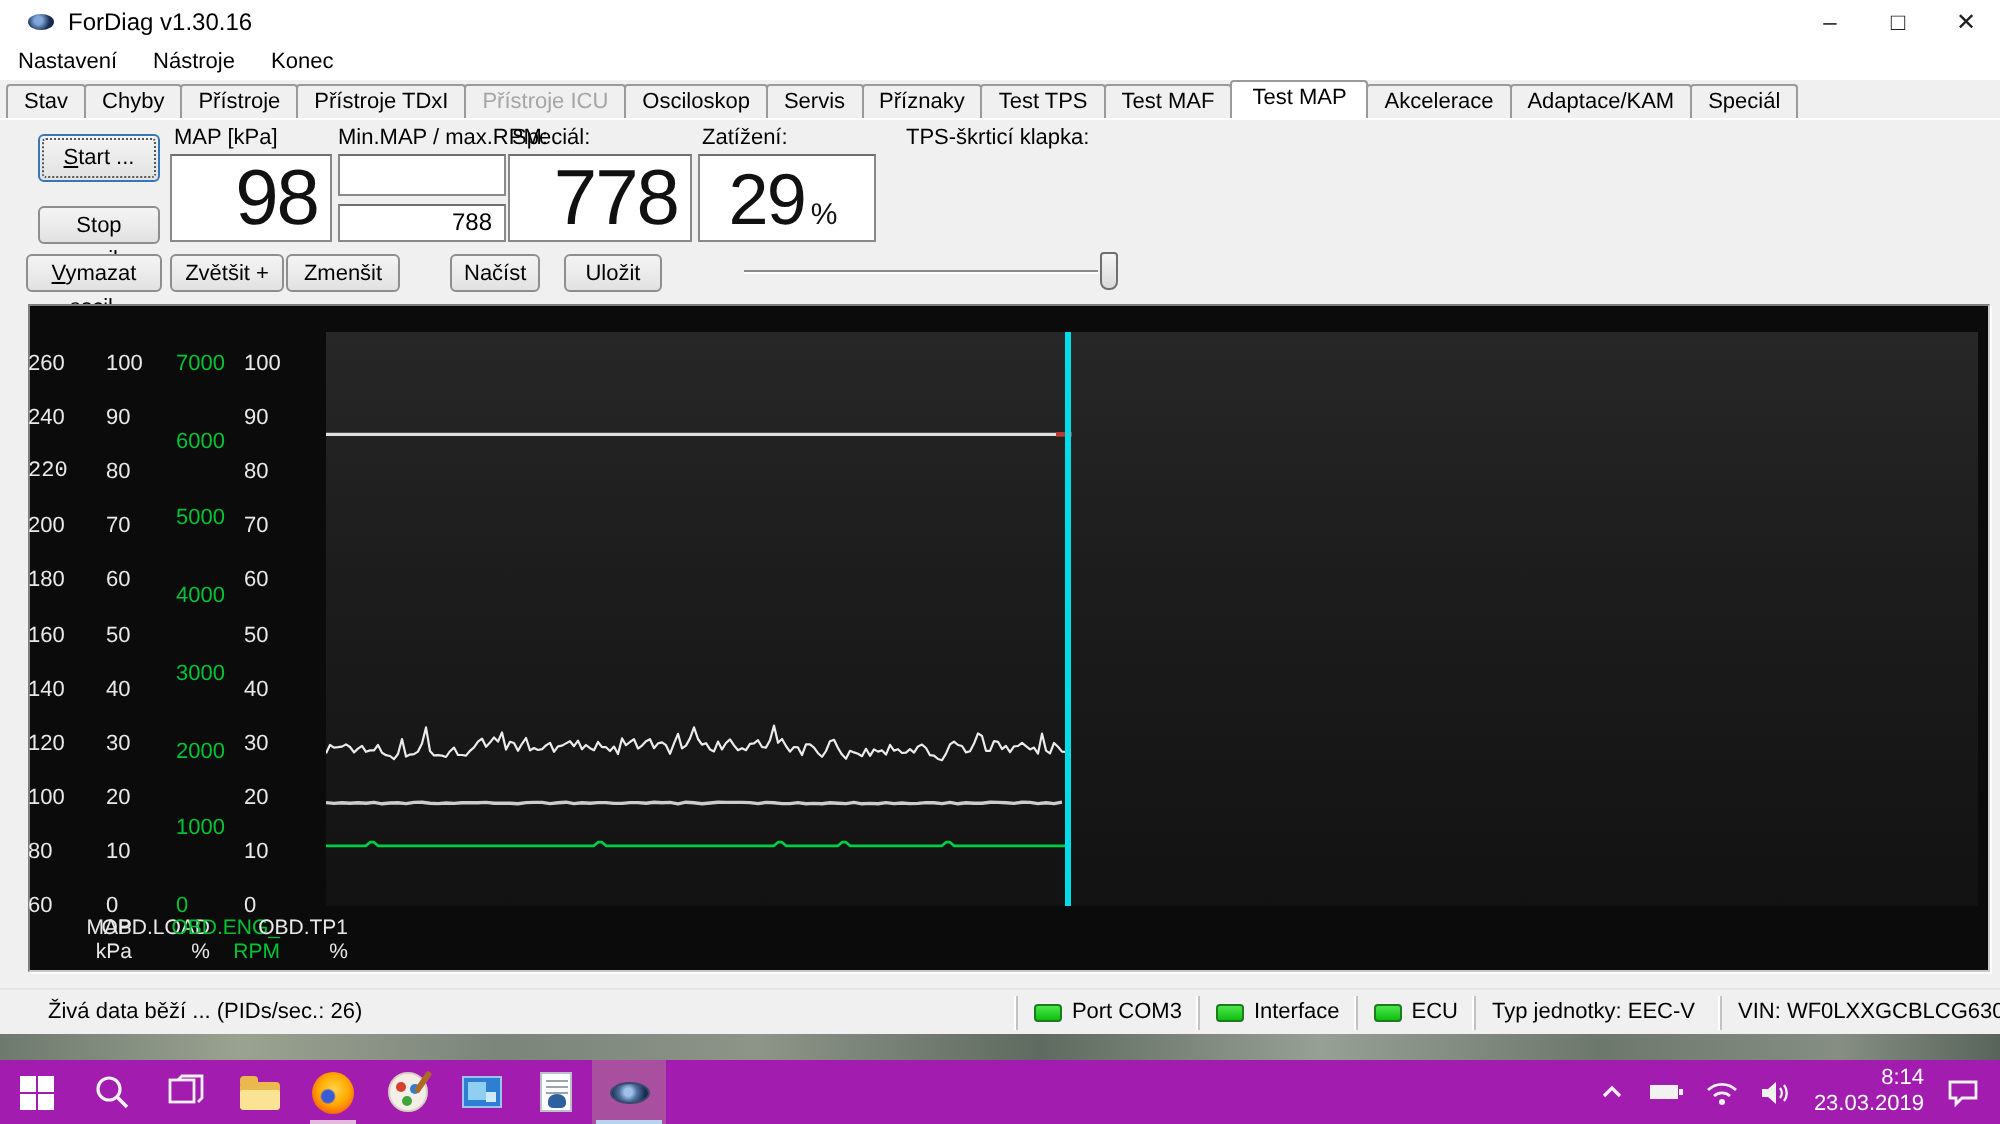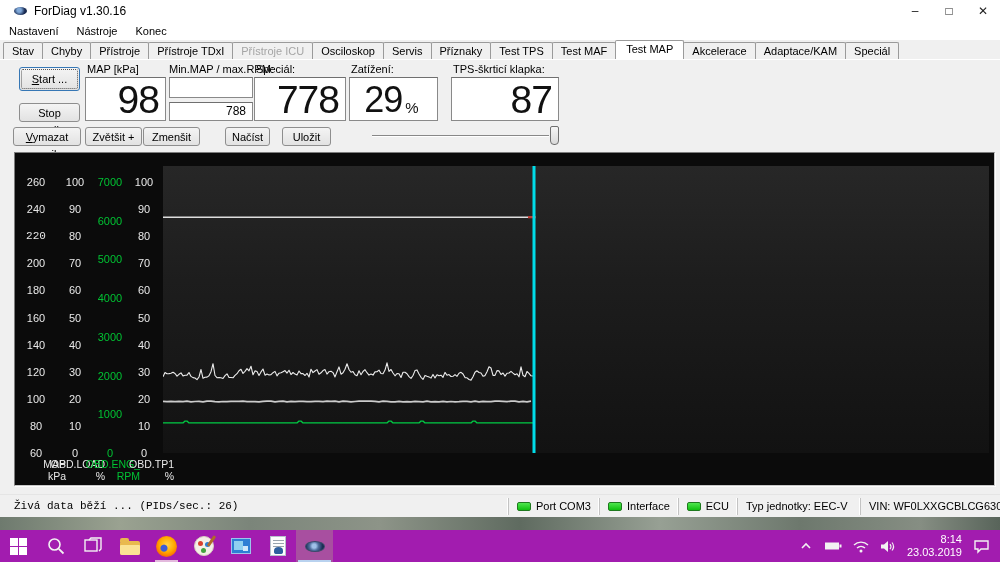--- a/index.html
+++ b/index.html
@@ -35,26 +35,26 @@
   .pct{font-size:15px;line-height:22px;margin-left:3px;color:#111;}
   .row2-btn{top:67px;height:19px;line-height:17px;}
   .slider{position:absolute;left:368px;top:63px;width:191px;height:26px;}
   .slider-track{position:absolute;left:4px;right:10px;top:12px;height:2px;background:#fff;border-top:1px solid #888;}
   .slider-thumb{position:absolute;right:0;top:3px;width:9px;height:19px;background:linear-gradient(#f5f5f5,#d9d9d9);border:1px solid #6f6f6f;border-radius:2px 2px 4px 4px;}
 
   
   .chart-panel{position:absolute;left:14px;top:152px;width:981px;height:334px;background:#0b0b0b;border:1px solid #7d7d7d;border-right-color:#c9c9c9;border-bottom-color:#c9c9c9;box-shadow:1px 1px 0 #fdfdfd;}
   .plot-area{position:absolute;left:148px;top:13px;width:826px;height:287px;background:linear-gradient(180deg,#272727,#1d1d1d 40%,#121212);}
   .plot-svg{position:absolute;left:0;top:0;}
-  .tick{position:absolute;width:44px;font-size:11px;text-align:center;line-height:12px;}
+  .tick{position:absolute;width:44px;font-size:11px;line-height:12px;}
   .axis-head{position:absolute;width:60px;font-size:10.5px;text-align:right;line-height:11px;white-space:nowrap;}
 
   
   .statusbar{position:absolute;left:0;top:494px;width:1000px;height:23px;background:#f0f0f0;border-top:1px solid #e5e5e5;display:flex;align-items:center;font-size:11px;color:#000;}
-  .sb-msg{padding-left:14px;font-family:Liberation Mono, monospace;}
+  .sb-msg{padding-left:24px;}
   .sb-spacer{flex:1;}
   .sb-sec{height:17px;display:flex;align-items:center;padding:0 8px;border-left:1px solid #c3c3c3;box-shadow:-1px 0 0 #fff;white-space:nowrap;}
   .led{width:14px;height:9px;background:linear-gradient(#4ee64e,#0fbf0f);border:1px solid #1e7a1e;border-radius:2px;margin-right:5px;}
   .sb-vin{width:140px;}
 
   
   .desktop-strip{position:absolute;left:0;top:517px;width:1000px;height:13px;
     background:linear-gradient(90deg,#6e7a6e,#9aa291 12%,#7b857a 25%,#8d9488 38%,#5f6b60 52%,#97a094 66%,#6d786d 80%,#868e83 92%,#58645a);}
 
   
@@ -150,23 +150,20 @@
         <span class="bigval">778</span>
       </div>
 
       <div class="field-label" style="left:351px;top:3px;">Zatížení:</div>
       <div class="valbox" style="left:349px;top:17px;width:89px;height:44px;justify-content:center;">
         <span class="bigval" style="font-size:36px;">29</span>
         <span class="pct">%</span>
       </div>
 
       <div class="field-label" style="left:453px;top:3px;">TPS-škrticí klapka:</div>
-      <div class="valbox" style="left:451px;top:17px;width:108px;height:44px;">
-        <span class="bigval">87</span>
-      </div>
 
       <button class="btn row2-btn acc" style="left:13px;width:68px;">Vymazat oscil.</button>
       <button class="btn row2-btn" style="left:85px;width:57px;">Zvětšit +</button>
       <button class="btn row2-btn" style="left:143px;width:57px;">Zmenšit -</button>
       <button class="btn row2-btn" style="left:225px;width:45px;">Načíst</button>
       <button class="btn row2-btn" style="left:282px;width:49px;">Uložit</button>
       <div class="slider">
         <div class="slider-track"></div>
         <div class="slider-thumb"></div>
       </div>

